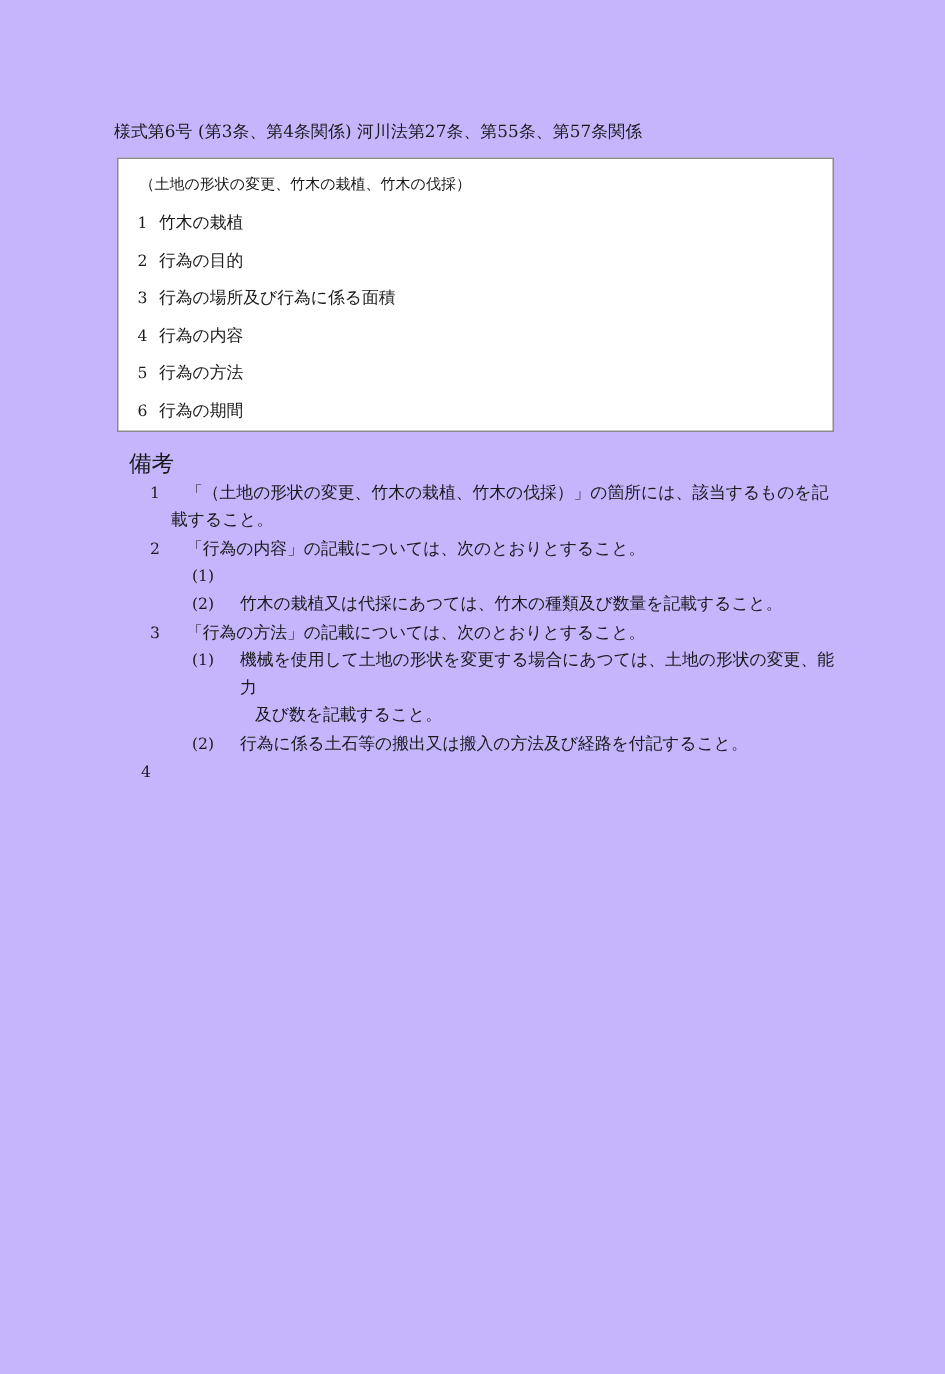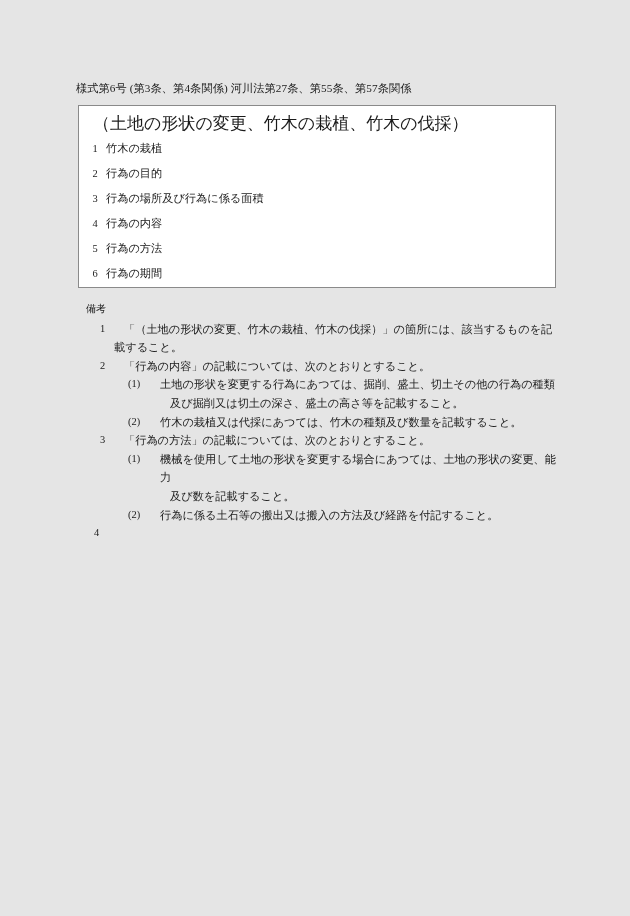--- a/index.html
+++ b/index.html
@@ -12,22 +12,21 @@
     height: 916px;
     position: relative;
     font-family: "DejaVu Serif", "Liberation Serif", serif;
     color: #1a1a1a;
     -webkit-font-smoothing: antialiased;
   }
 
   .page {
     position: absolute;
     inset: 0;
-    background: #e5e5e5;
-    font-family: Liberation Serif, serif;
+    background: #c4b5fd;
   }
 
   
   .form-title {
     position: absolute;
     left: 76px;
     top: 80px;
     font-size: 11.2px;
     line-height: 16px;
     letter-spacing: 0.1px;
@@ -42,21 +41,21 @@
     width: 478px;
     height: 183px;
     border: 1px solid #8a8a8a;
     box-sizing: border-box;
     background: #ffffff;
   }
   .box-heading {
     position: absolute;
     left: 14px;
     top: 10px;
-    font-size: 17px;
+    font-size: 10px;
     line-height: 16px;
     white-space: nowrap;
   }
   .box-rows {
     position: absolute;
     left: 0;
     top: 35px;
     right: 0;
   }
   .box-row {
@@ -81,21 +80,21 @@
   .notes {
     position: absolute;
     left: 86px;
     top: 300px;
     width: 470px;
     font-size: 11.2px;
     line-height: 18.6px;
   }
   .notes-title {
     margin: 0 0 1px 0;
-    font-size: 10px;
+    font-size: 15px;
     line-height: 18.6px;
   }
 
   .note {
     display: flex;
     align-items: flex-start;
   }
   .note-lv1 {
     padding-left: 14px;
   }
@@ -194,21 +193,20 @@
       <span class="marker">1</span>
       <span class="body"><span>「（土地の形状の変更、竹木の栽植、竹木の伐採）」の箇所には、該当するものを記</span><span class="cont">載すること。</span></span>
     </div>
 
     <div class="note note-lv1">
       <span class="marker">2</span>
       <span class="body">「行為の内容」の記載については、次のとおりとすること。</span>
     </div>
     <div class="note note-lv2">
       <span class="marker">(1)</span>
-      <span class="body"><span>土地の形状を変更する行為にあつては、掘削、盛土、切土その他の行為の種類</span><span class="cont">及び掘削又は切土の深さ、盛土の高さ等を記載すること。</span></span>
     </div>
     <div class="note note-lv2">
       <span class="marker">(2)</span>
       <span class="body">竹木の栽植又は代採にあつては、竹木の種類及び数量を記載すること。</span>
     </div>
 
     <div class="note note-lv1">
       <span class="marker">3</span>
       <span class="body">「行為の方法」の記載については、次のとおりとすること。</span>
     </div>

